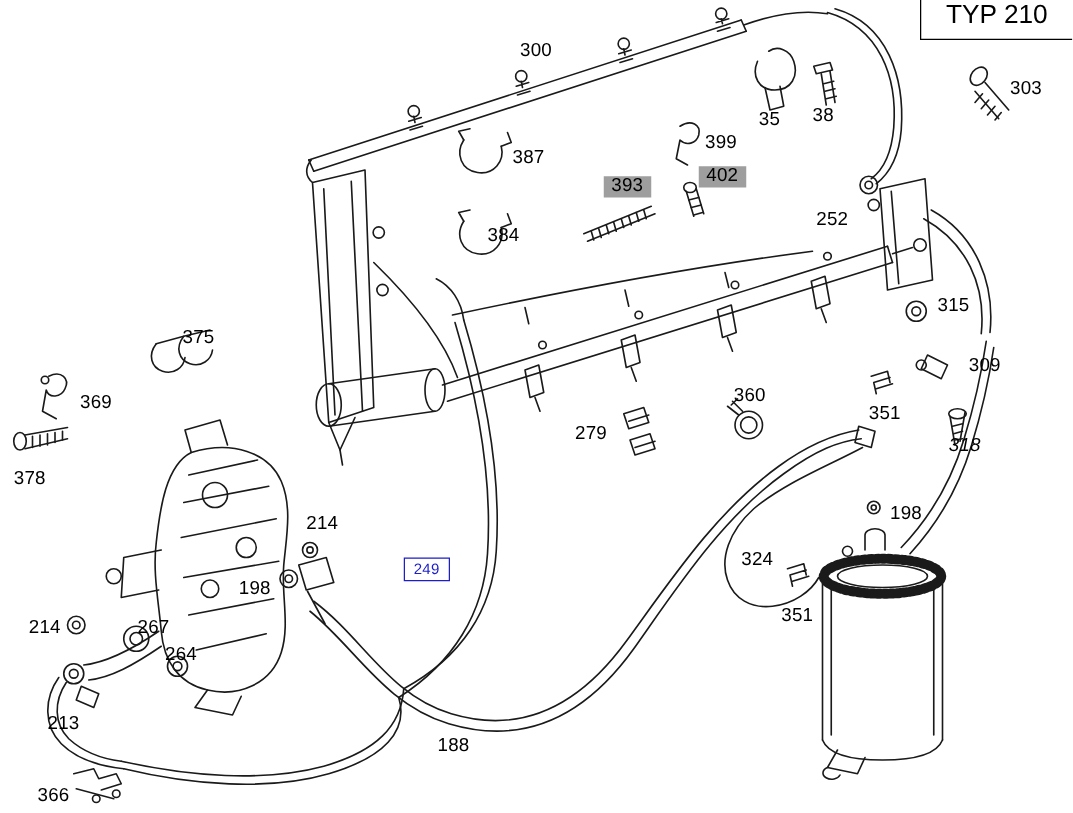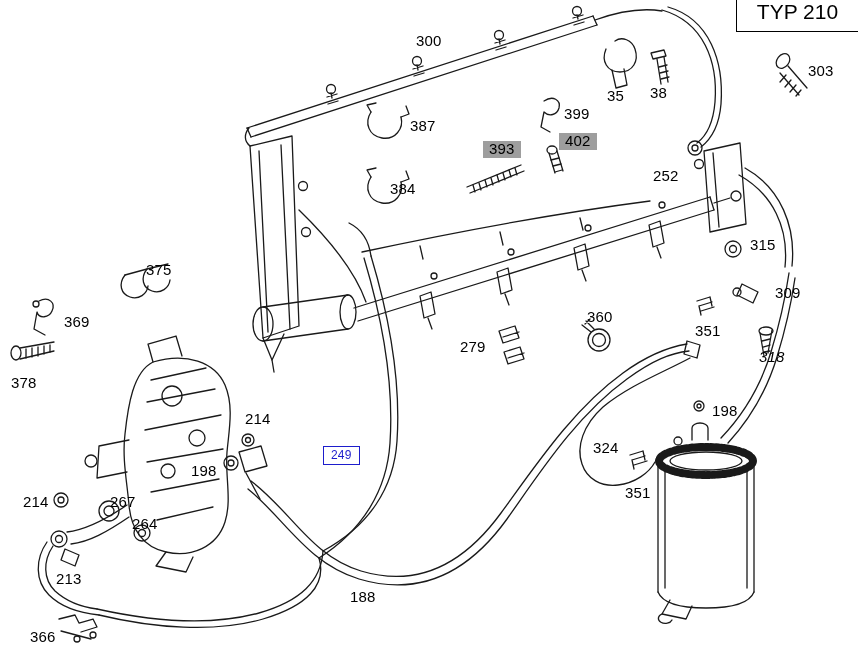--- a/index.html
+++ b/index.html
@@ -224,21 +224,21 @@
       <div class="part-label plain" style="left: 11px; top: 375px;">378</div>
       <div class="part-label plain" style="left: 712px; top: 403px;">198</div>
       <div class="part-label plain" style="left: 245px; top: 411px;">214</div>
       <div class="part-label plain" style="left: 593px; top: 420px; margin-top: 20px;">324</div>
       <div class="part-label boxed" style="left: 323px; top: 446px;">249</div>
       <div class="part-label plain" style="left: 191px; top: 463px;">198</div>
       <div class="part-label plain" style="left: 625px; top: 485px;">351</div>
       <div class="part-label plain" style="left: 23px; top: 494px;">214</div>
       <div class="part-label plain" style="left: 110px; top: 494px;">267</div>
       <div class="part-label plain" style="left: 132px; top: 516px;">264</div>
-      <div class="part-label plain" style="left: 38px; top: 571px; margin-left: 18px;">213</div>
+      <div class="part-label plain" style="left: 38px; top: 571px;">213</div>
       <div class="part-label plain" style="left: 350px; top: 589px;">188</div>
       <div class="part-label plain" style="left: 30px; top: 629px;">366</div>
     </div>
 
   <div class="typ-box">
     <span>TYP 210</span>
   </div>
 
 </div>
 

